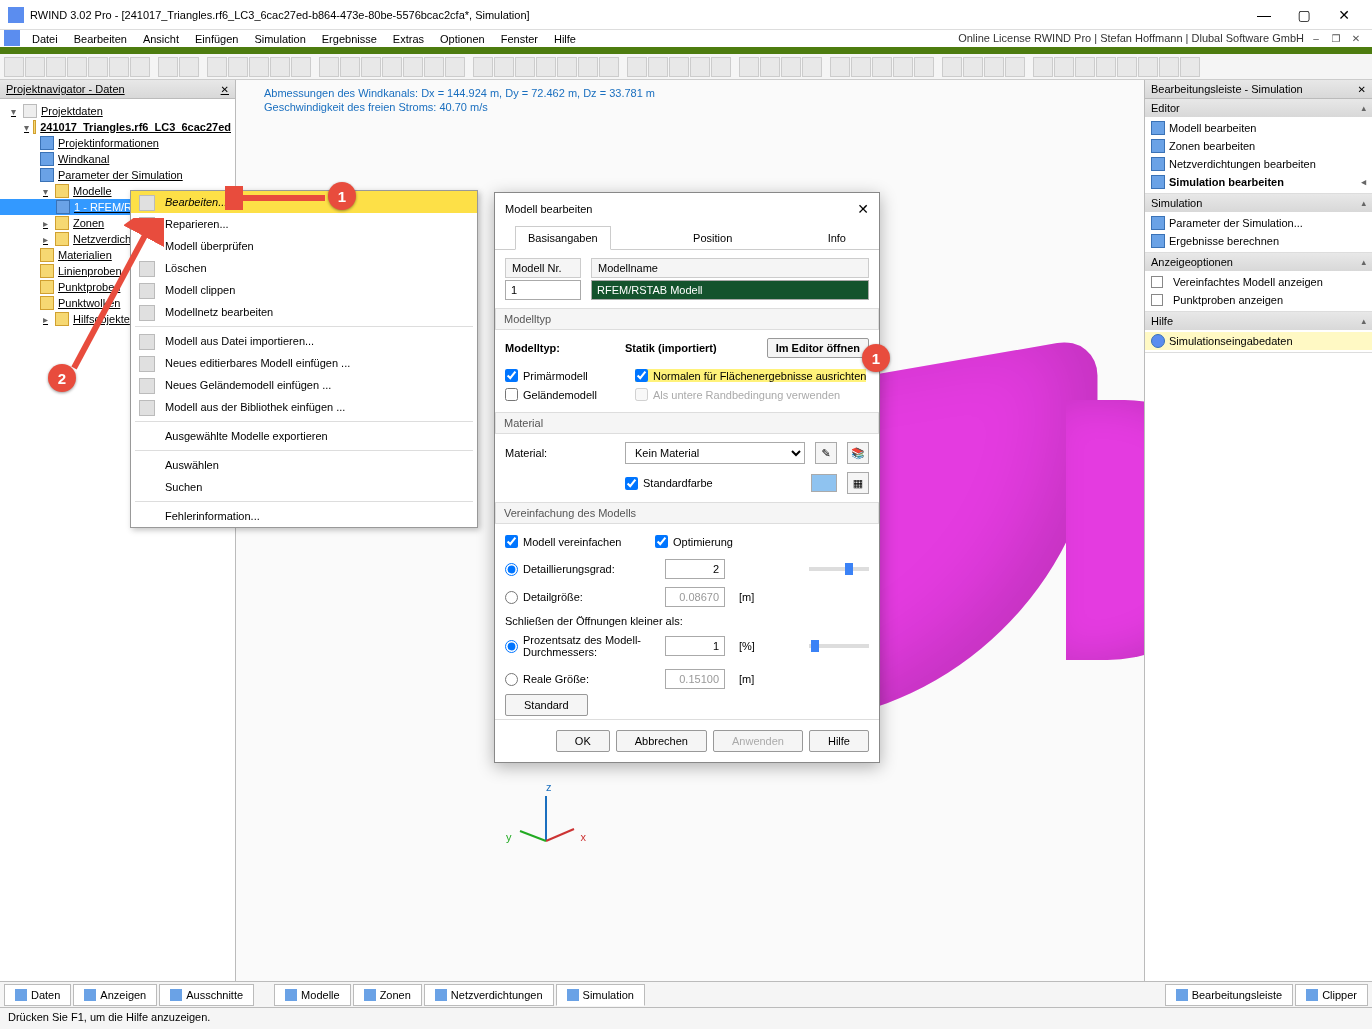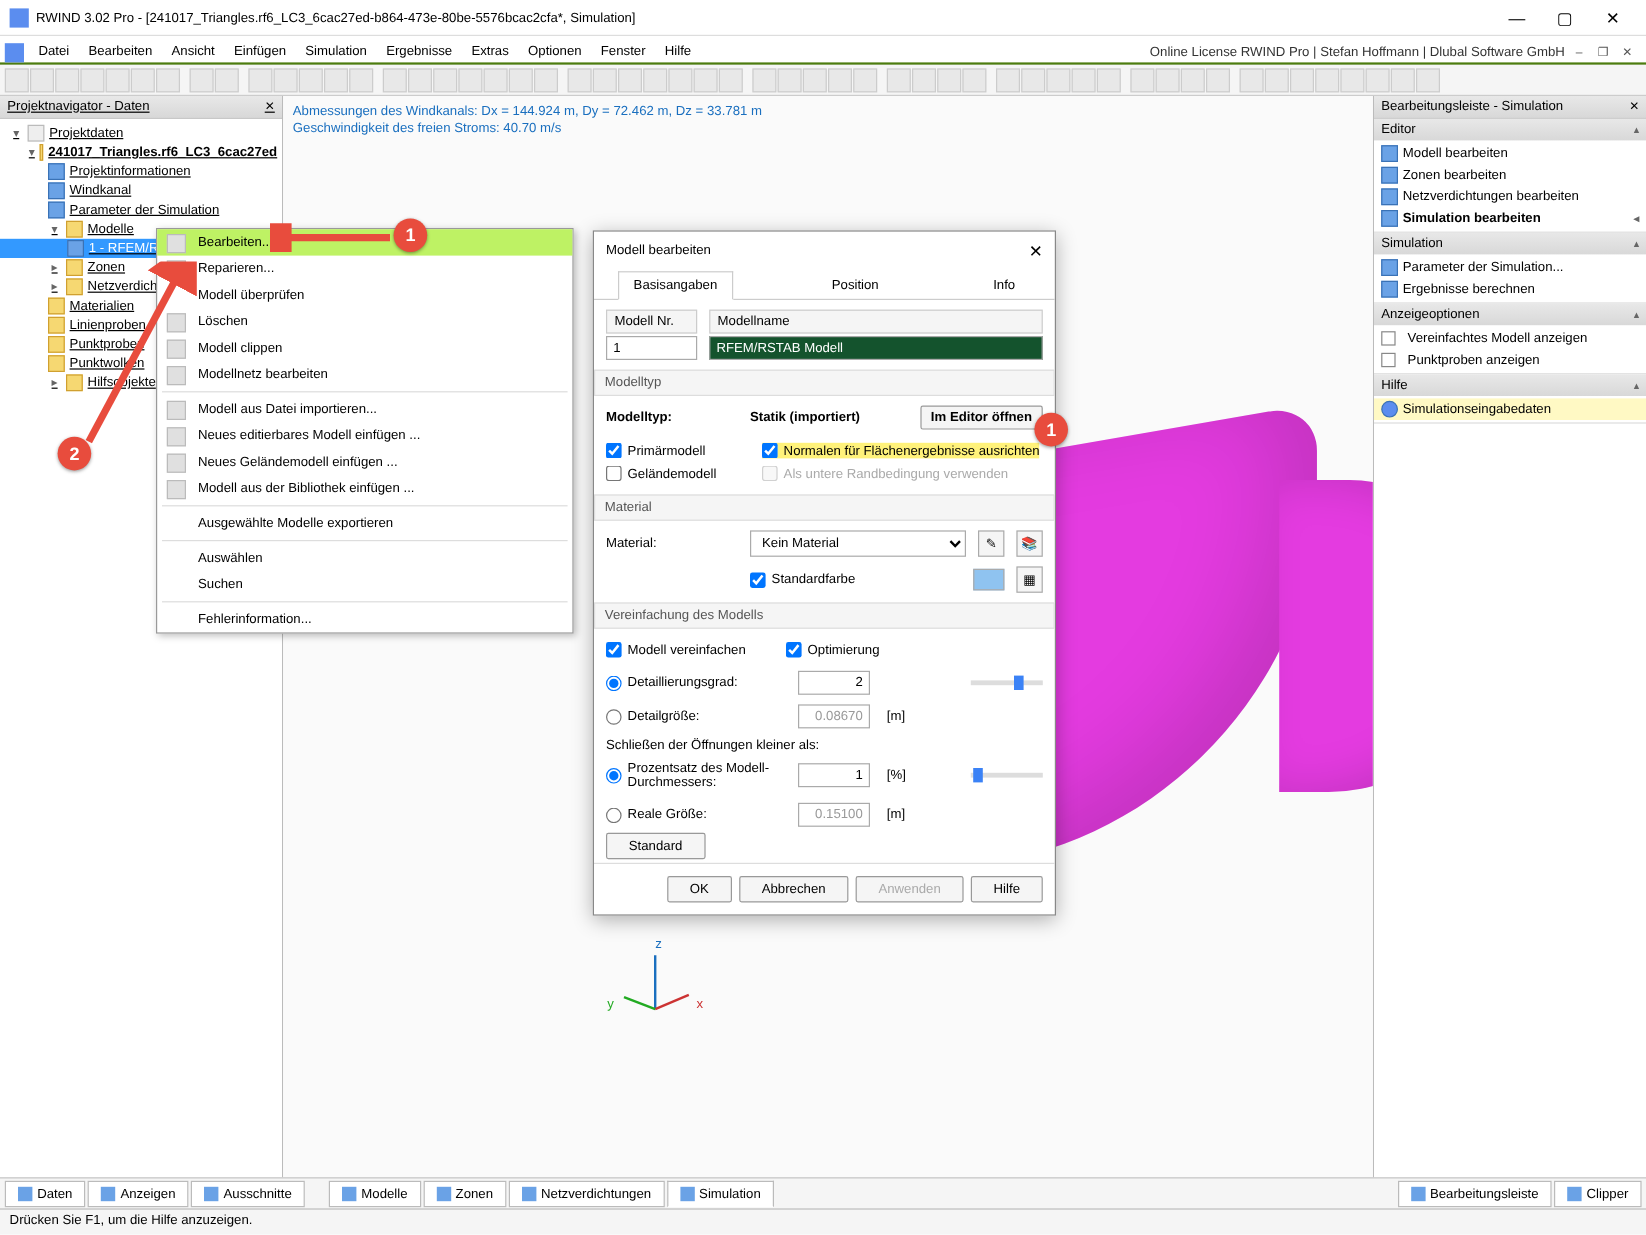--- a/index.html
+++ b/index.html
@@ -5,21 +5,21 @@
 * { box-sizing: border-box; margin: 0; padding: 0; font-family: "Segoe UI", Tahoma, sans-serif; font-size: 11px; }
 body { background: #fff; width: 1372px; height: 1029px; overflow: hidden; position: relative; }
 
 
 .titlebar { height: 30px; background: #fff; display: flex; align-items: center; padding: 0 8px; border-bottom: 1px solid #ddd; }
 .titlebar .icon { width: 16px; height: 16px; background: #5b8def; margin-right: 6px; }
 .titlebar .title { flex: 1; }
 .titlebar .winbtn { width: 40px; height: 28px; display: flex; align-items: center; justify-content: center; font-size: 14px; }
 
 
-.menubar { height: 24px; display: flex; align-items: flex-end; padding: 0 4px; border-bottom: 2px solid #4d7c0f; }
+.menubar { height: 24px; display: flex; align-items: flex-start; padding: 0 4px; border-bottom: 7px solid #4d7c0f; }
 .menubar .menu-item { padding: 3px 8px; }
 .menubar .right { margin-left: auto; color: #333; padding-right: 4px; display:flex; align-items:center; gap:4px;}
 .menubar .mdibtn { width: 16px; height: 16px; display:inline-flex; align-items:center; justify-content:center; font-size:10px; color:#555;}
 
 
 .toolbar { height: 26px; display: flex; align-items: center; padding: 2px 4px; background: #f5f5f5; border-bottom: 1px solid #ccc; gap: 1px; }
 .tbtn { width: 20px; height: 20px; background: #e8e8e8; border: 1px solid #ccc; display:inline-block; }
 .tsep { width: 6px; }
 
 
@@ -33,21 +33,21 @@
 .tree-item.l2 { padding-left: 24px; }
 .tree-item.l3 { padding-left: 40px; }
 .tree-item.l4 { padding-left: 56px; }
 .tree-item.selected { background: #3399ff; color: #fff; }
 .tree-expand { width:11px; display:inline-block; text-align:center; color:#666; font-size:10px;}
 .fico { width:14px; height:14px; background:#f6d872; border:1px solid #d0a030; display:inline-block;}
 .fico.blue{ background:#6aa2e6; border-color:#3a72b6;}
 .fico.gen{ background:#eee; border-color:#bbb;}
 
 .center { flex: 1; position: relative; background: #fafafa; overflow:hidden;}
-.viewport-info { position:absolute; top:6px; left:8px; color:#1a6fbf; font-size:11px; line-height:1.3;}
+.viewport-info { position:absolute; top:6px; left:28px; color:#1a6fbf; font-size:11px; line-height:1.3;}
 .model-shape { position:absolute; left:330px; top:280px; width:640px; height:430px; }
 .model-shape .surf1 { position:absolute; left:0; top:20px; width:530px; height:340px; background:#e43be0; border-radius: 180px 40px 260px 60px; transform: skew(-6deg,-4deg) rotate(-6deg); box-shadow: inset -30px -20px 80px rgba(0,0,0,.15);}
 .model-shape .surf2 { position:absolute; right:-40px; top:40px; width:180px; height:260px; background:#e43be0; border-radius: 0 140px 160px 0; box-shadow: inset -20px 0 40px rgba(0,0,0,.15);}
 .axes { position:absolute; left:270px; bottom:120px; width:80px; height:80px;}
 .axes .z{ position:absolute; left:40px; top:0; color:#1a6fbf;}
 .axes .x{ position:absolute; right:0; bottom:18px; color:#c33;}
 .axes .y{ position:absolute; left:0; bottom:18px; color:#2a2;}
 .axes svg{position:absolute; left:10px; top:10px;}
 
 .right-panel { width: 228px; background: #fff; border-left: 1px solid #bbb; display:flex; flex-direction:column;}
@@ -58,21 +58,21 @@
 .r-item { padding: 3px 6px 3px 24px; display:flex; align-items:center; gap:6px; position:relative;}
 .r-item .ic{ position:absolute; left:6px; width:14px; height:14px; background:#6aa2e6; border:1px solid #3a72b6;}
 .r-item.bold{ font-weight:bold;}
 .r-item .chev{ margin-left:auto; font-size:9px; color:#666;}
 .r-chk { width:12px; height:12px; border:1px solid #888; display:inline-block; margin-right:4px;}
 .help-item{ background:#fff9c4;}
 
 
 .context-menu { position: absolute; left: 130px; top: 190px; width: 348px; background: #fff; border: 1px solid #999; box-shadow: 2px 2px 6px rgba(0,0,0,.25); z-index: 10; }
 .cm-item { padding: 5px 10px 5px 34px; position:relative;}
-.cm-item.sel { background: #bef264; }
+.cm-item.sel { background: #fde047; font-style: italic; }
 .cm-sep { height:1px; background:#ddd; margin:3px 4px;}
 .cm-icon{ position:absolute; left:8px; top:4px; width:16px; height:16px; background:#e0e0e0; border:1px solid #bbb;}
 
 
 .dialog { position:absolute; left:494px; top:192px; width:386px; background:#fff; border:1px solid #888; box-shadow: 0 4px 16px rgba(0,0,0,.3); z-index:20;}
 .dlg-title{ padding:8px 10px; display:flex; align-items:center; font-size:12px;}
 .dlg-title .x{ margin-left:auto; font-size:14px;}
 .dlg-tabs{ display:flex; border-bottom:1px solid #ccc; padding:0 20px;justify-content:space-between;}
 .dlg-tab{ padding:5px 12px; border:1px solid transparent; border-bottom:none; position:relative; top:1px;}
 .dlg-tab.active{ border-color:#ccc; background:#fff; border-bottom:1px solid #fff;}

